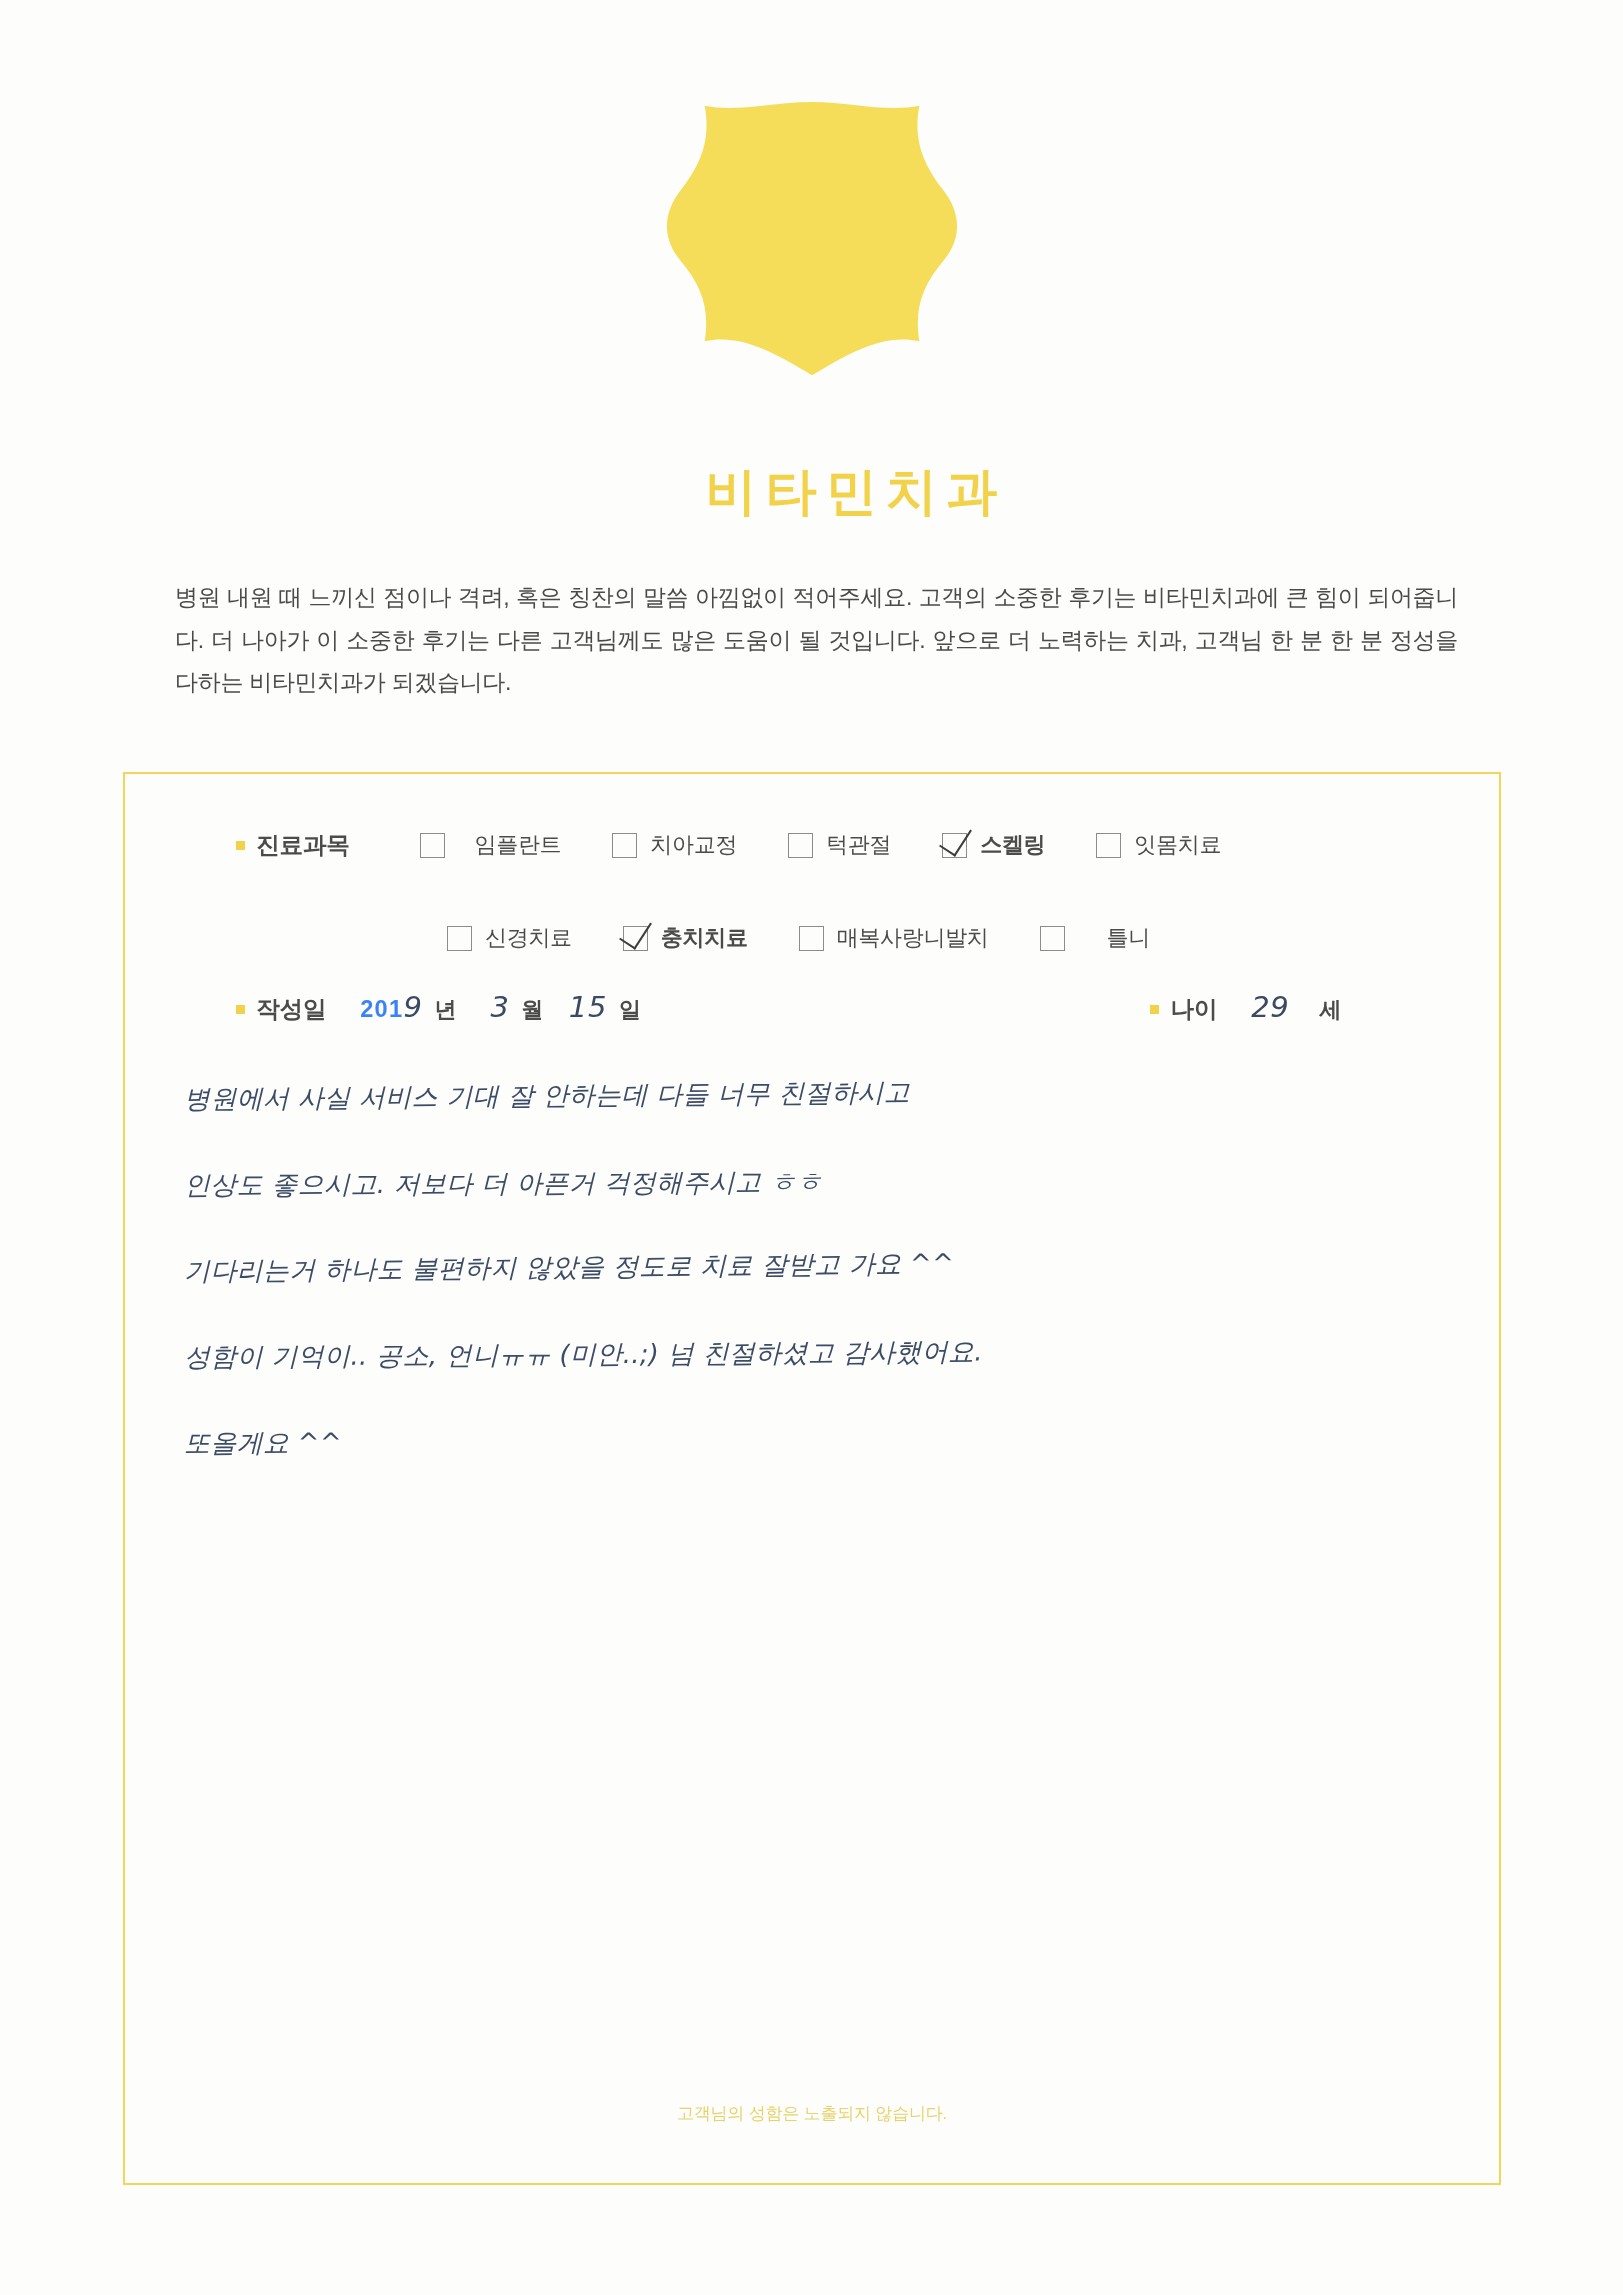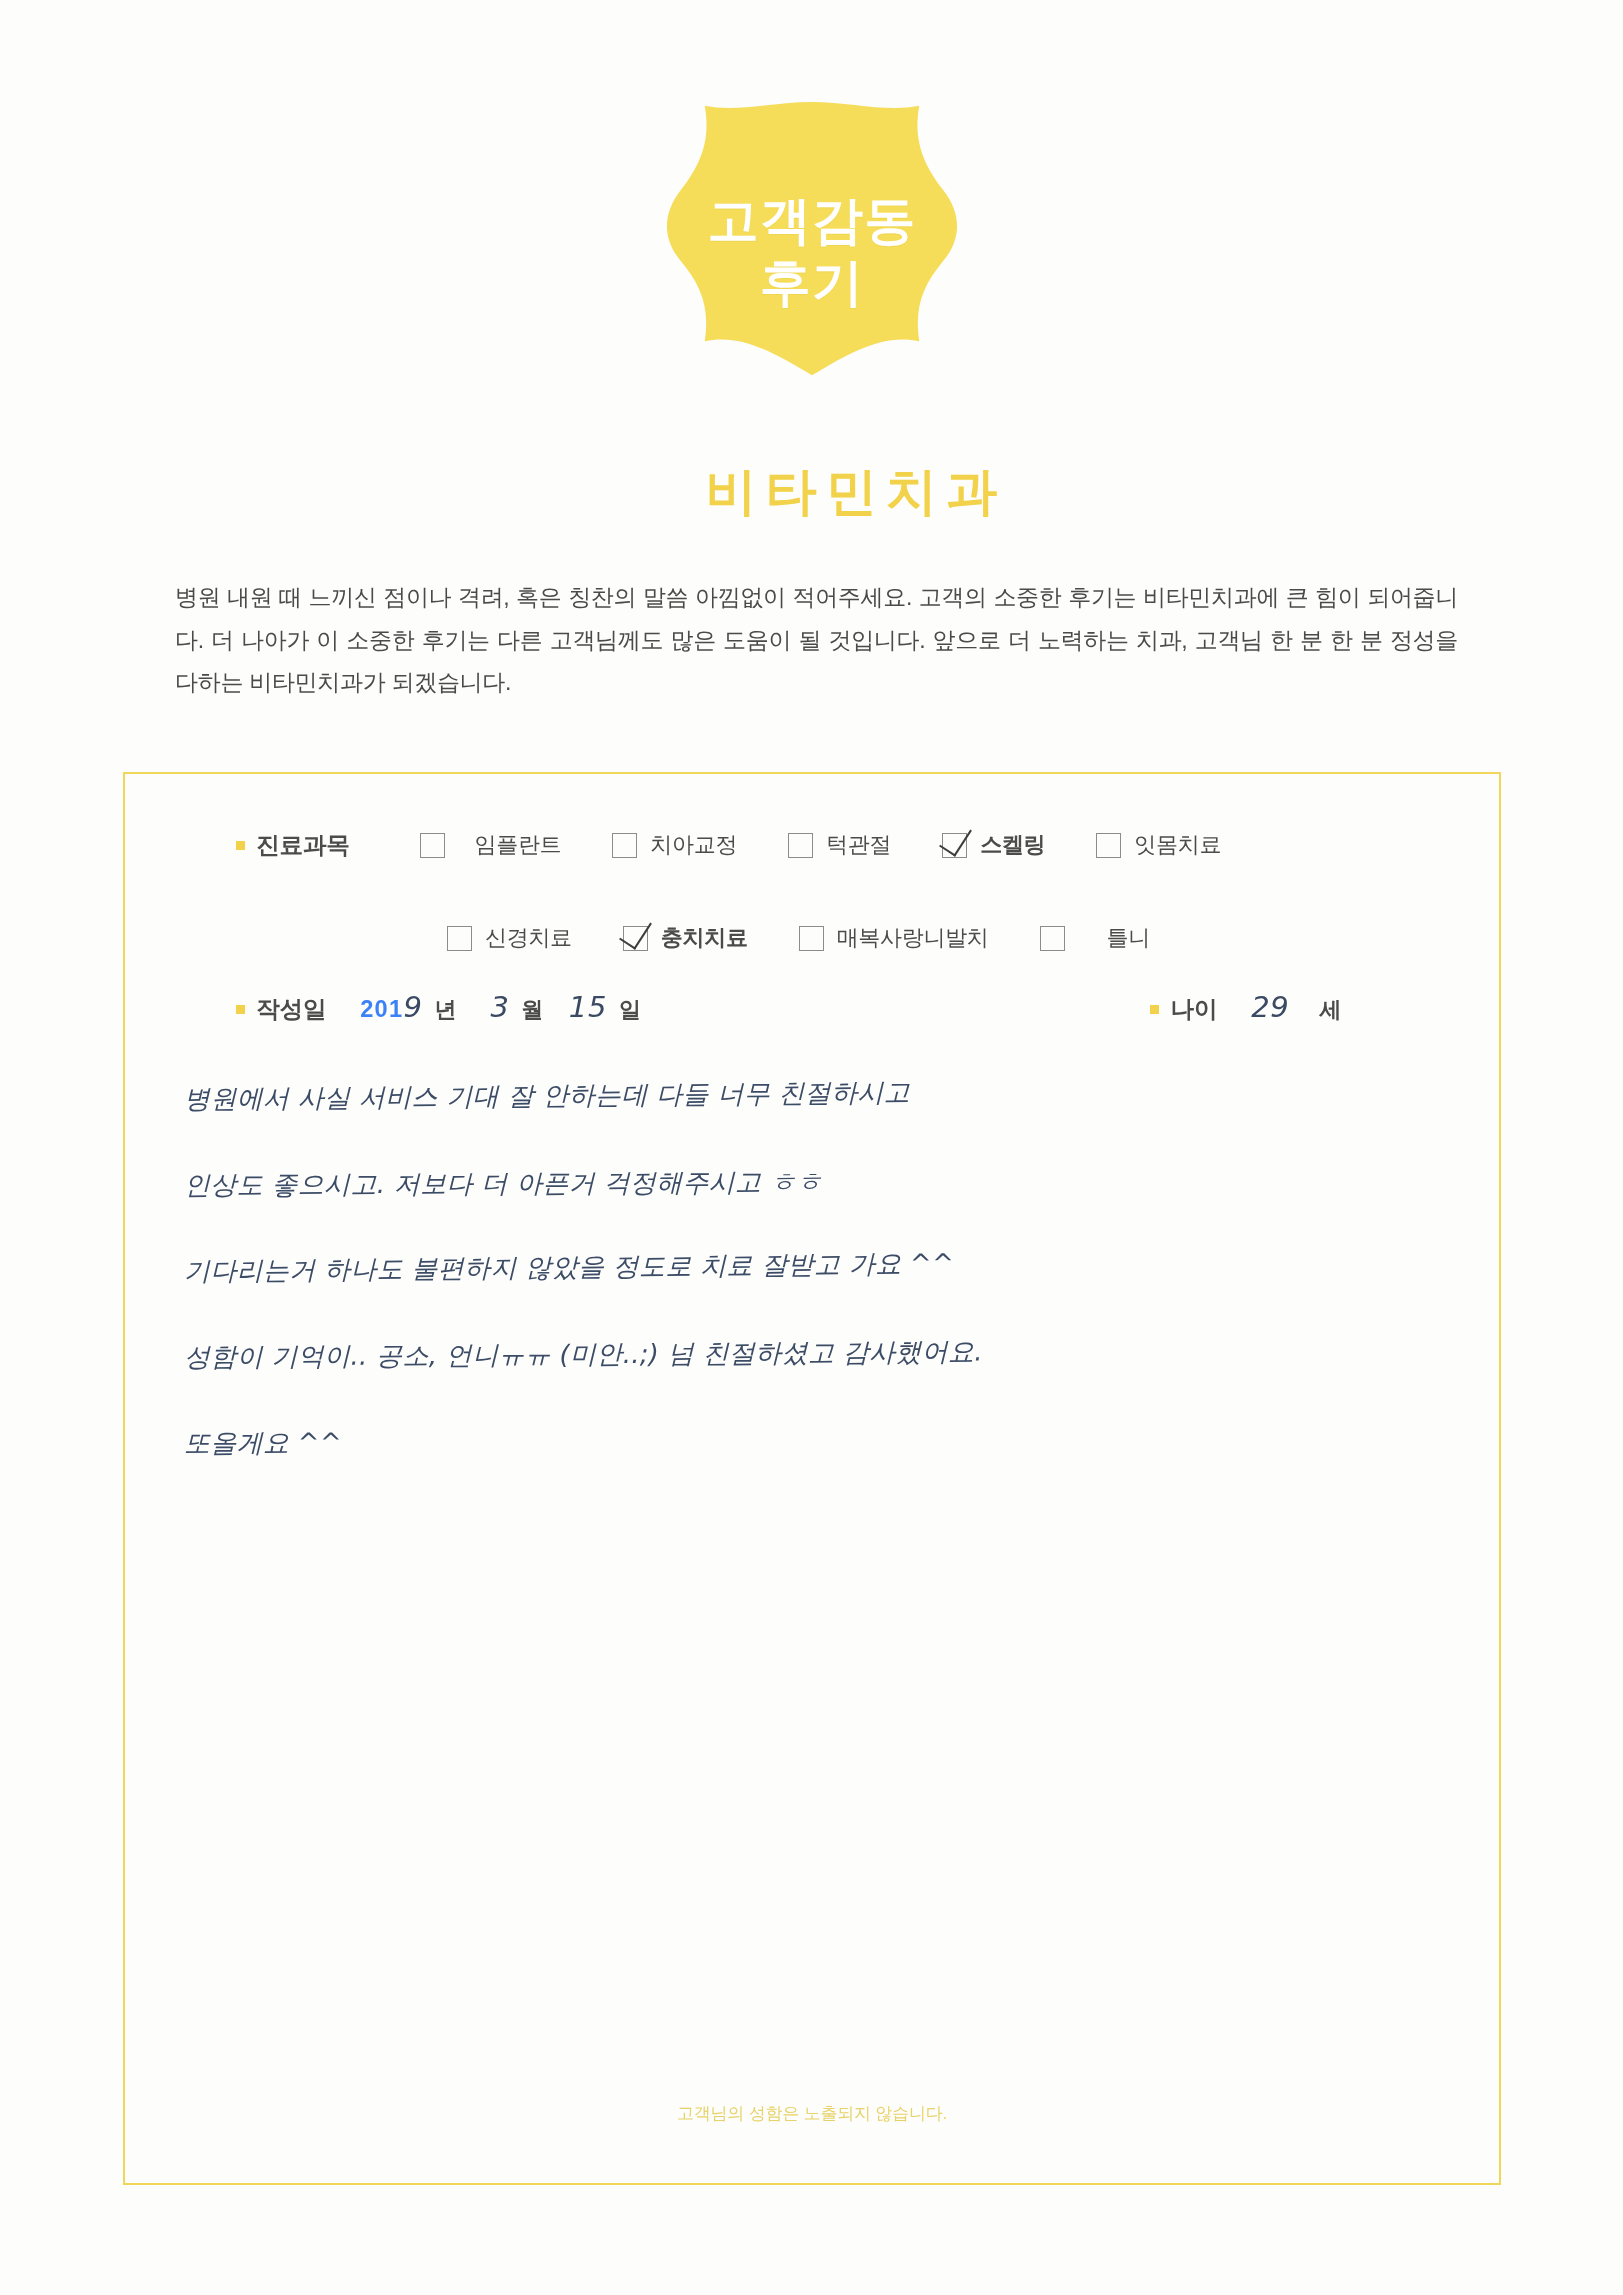--- a/index.html
+++ b/index.html
@@ -219,24 +219,20 @@
 </head>
 <body>
 
 <div class="page">
 
   <div class="badge-wrap">
     <div class="badge">
       <svg class="badge-shape" viewBox="0 0 480 470" xmlns="http://www.w3.org/2000/svg">
         <path d="M240 6 C300 6 352 22 404 12 C394 66 412 104 440 140 C468 176 470 214 440 250 C410 286 396 320 404 372 C352 360 302 386 240 424 C178 386 128 360 76 372 C84 320 70 286 40 250 C10 214 12 176 40 140 C68 104 86 66 76 12 C128 22 180 6 240 6 Z" fill="#f5dd5a"></path>
       </svg>
-      <div class="badge-text">
-        <span>고객감동</span>
-        <span class="line2">후기</span>
-      </div>
     </div>
   </div>
 
   <div class="clinic-name">비타민치과</div>
 
   <div class="intro">병원 내원 때 느끼신 점이나 격려, 혹은 칭찬의 말씀 아낌없이 적어주세요. 고객의 소중한 후기는 비타민치과에 큰 힘이 되어줍니다. 더 나아가 이 소중한 후기는 다른 고객님께도 많은 도움이 될 것입니다. 앞으로 더 노력하는 치과, 고객님 한 분 한 분 정성을 다하는 비타민치과가 되겠습니다.</div>
 
   <div class="form-box">
 
     <div class="check-row row1">

